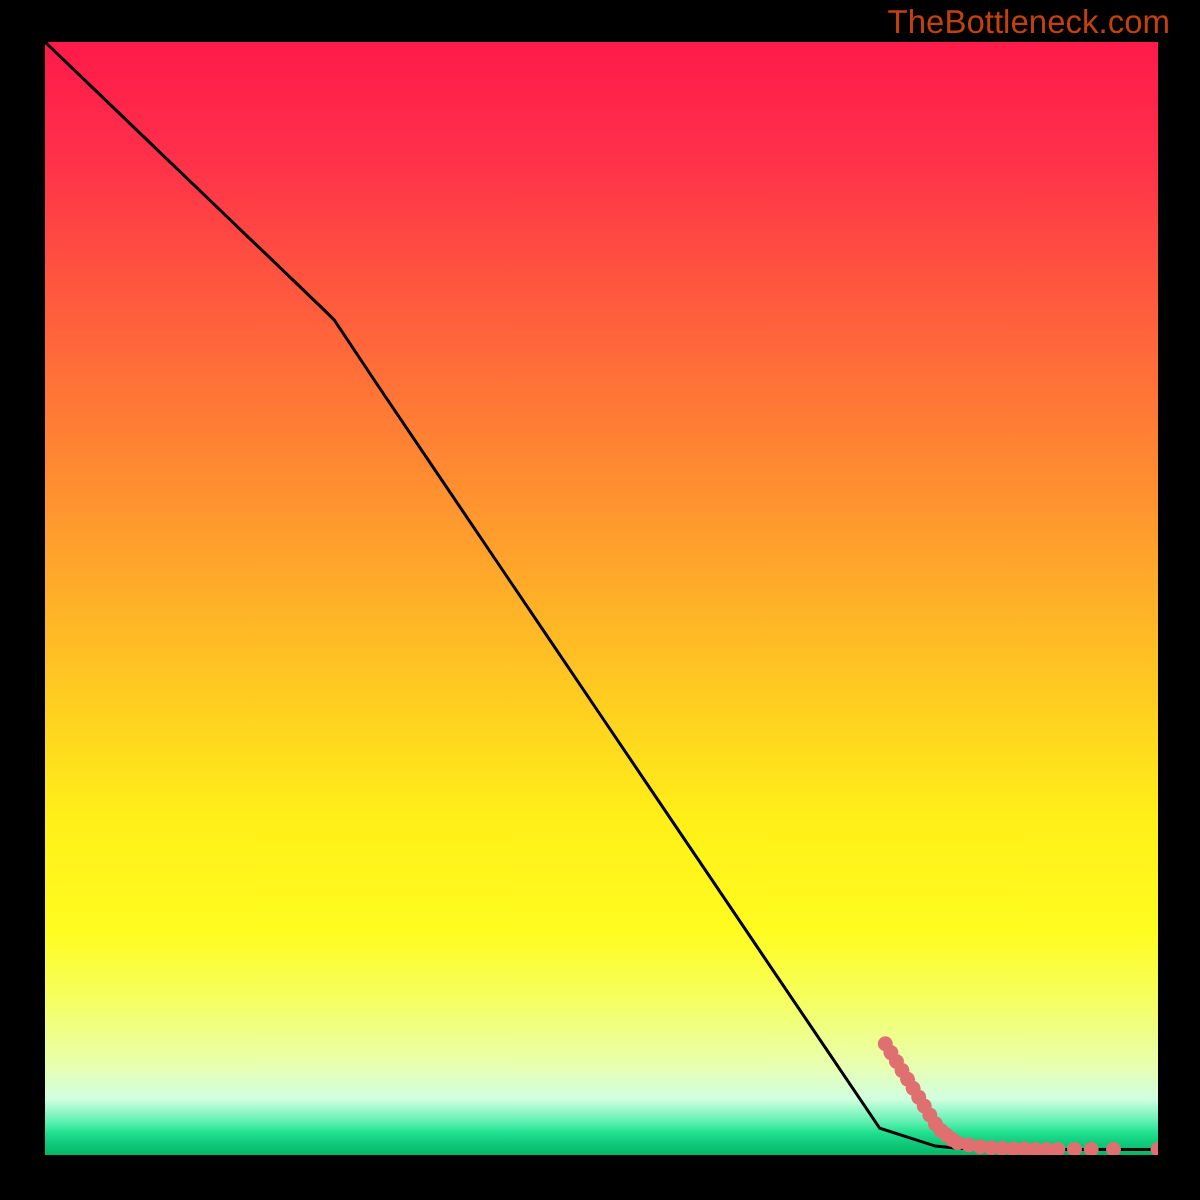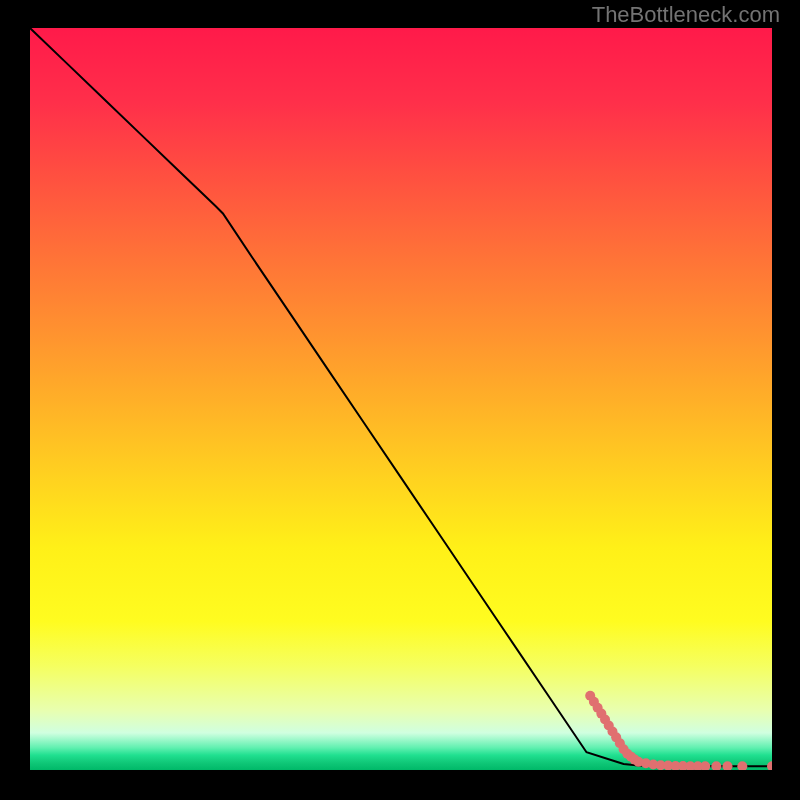--- a/index.html
+++ b/index.html
@@ -8,21 +8,21 @@
     width: 800px;
     height: 800px;
     background: #000;
     font-family: Arial, sans-serif;
     position: relative;
   }
   .watermark {
     position: absolute;
     top: 2px;
     right: 20px;
-    color: #737373;
+    color: #c2410c;
     font-size: 22px;
     z-index: 10;
     margin-left: 24px;
   }
   .plot-area {
     position: absolute;
     left: 30px;
     top: 28px;
     width: 742px;
     height: 742px;

